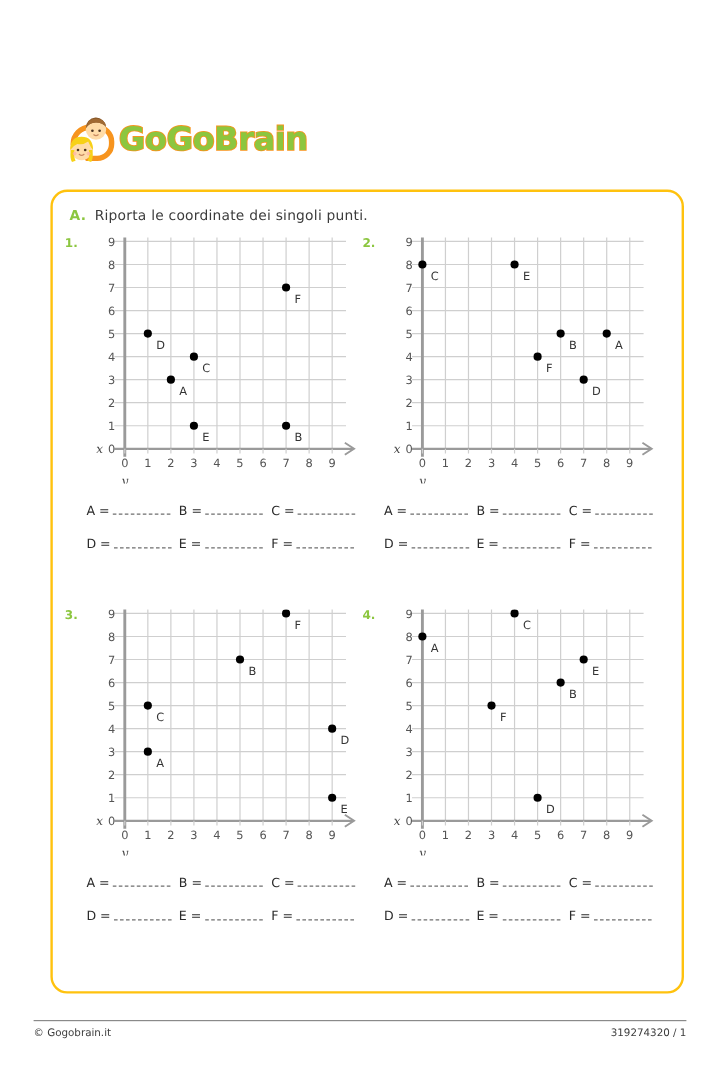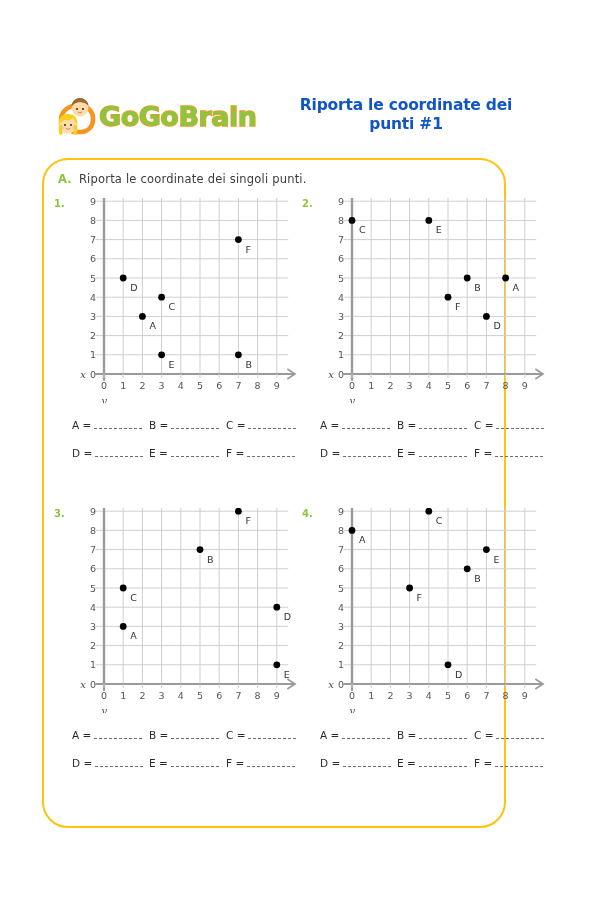--- a/index.html
+++ b/index.html
@@ -62,24 +62,24 @@
     font-size: 15.5px;
     font-weight: bold;
     line-height: 1.22;
     letter-spacing: -0.2px;
   }
 
   
   .sheet {
     position: absolute;
     left: 42px; top: 130px;
-    width: 464px;
+    width: 528px;
     height: 670px;
     border: 2.5px solid #ffc20e;
-    border-radius: 26px;
+    border-radius: 14px;
     box-sizing: border-box;
     background: #ffffff;
   }
   .section-head {
     position: absolute;
     left: 14px; top: 12px;
     font-size: 11.5px;
     color: #3b3b3b;
     letter-spacing: 0.2px;
     white-space: nowrap;
@@ -176,21 +176,20 @@
           <path d="M22 31 q1 7 -1 10 l-3 -1 q2 -4 1 -9 z" fill="#f7d117"></path>
           <circle cx="10" cy="31" r="1.1" fill="#4a3220"></circle>
           <circle cx="16" cy="31" r="1.1" fill="#4a3220"></circle>
           <circle cx="7.2" cy="34" r="1.6" fill="#ffb3a7" opacity="0.75"></circle>
           <circle cx="18.8" cy="34" r="1.6" fill="#ffb3a7" opacity="0.75"></circle>
           <path d="M11 34.6 q2 1.8 4 0" fill="none" stroke="#c98a60" stroke-width="1" stroke-linecap="round"></path>
         </svg>
       </div>
       <span class="logo-text">GoGoBrain</span>
     </div>
-    <div class="title">Riporta le coordinate dei punti #1</div>
   </div>
 
   <div class="sheet">
     <div class="section-head">
       <span class="section-letter">A.</span><span>Riporta le coordinate dei singoli punti.</span>
     </div>
 
     <div id="exercises-root">
         <div class="exercise" style="left: 10px; top: 38px;">
           <div class="ex-num">1.</div>
@@ -600,14 +599,18 @@
               <div class="ans-cell">
                 <span class="ans-label">F =</span>
                 <span class="ans-blank"></span>
               </div>
             </div>
           </div>
         </div>
       </div>
   </div>
 
+  <div class="footer">
+    <span>© Gogobrain.it</span>
+    <span>319274320 / 1</span>
+  </div>
 
 </div>
 
 </body></html>

